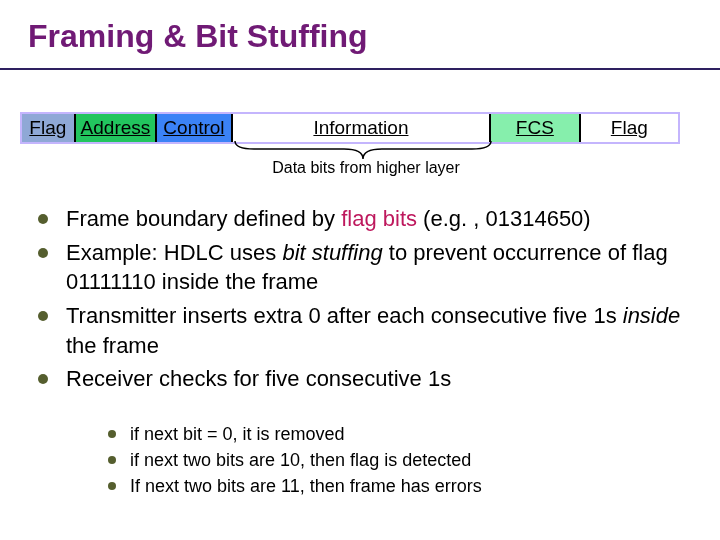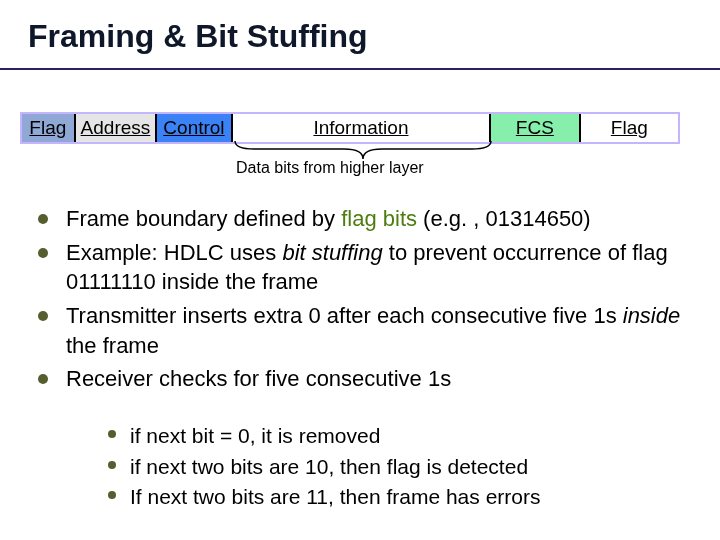--- a/index.html
+++ b/index.html
@@ -7,21 +7,21 @@
     width:720px;height:540px;
     background:#fff;
     font-family:Arial,Helvetica,sans-serif;
     color:#000;
     position:relative;
     overflow:hidden;
   }
   .title{
     font-size:32px;
     font-weight:bold;
-    color:#0f172a;
+    color:#701a75;
     padding:18px 0 4px 28px;
   }
   .title-underline{
     position:absolute;
     left:0;right:0;
     top:68px;
     height:2px;
     background:#2e2060;
   }
   .frame-wrap{
@@ -40,38 +40,39 @@
     border-right:2px solid #000;
     display:flex;
     align-items:center;
     justify-content:center;
     text-decoration:underline;
     padding:0 2px;
     box-sizing:border-box;
   }
   .cell:last-child{border-right:none}
   .c-flag{width:54px;background:#8fa8d6}
-  .c-addr{width:82px;background:#e5e5e5}
+  .c-addr{width:82px;background:#22c55e}
   .c-ctrl{width:76px;background:#3b82f6}
   .c-info{width:260px;background:#fff}
   .c-fcs{width:90px;background:#86efac}
   .c-flag2{width:98px;background:#fff}
   .brace{
     position:absolute;
     top:29px;
     left:214px;
     width:258px;
     height:20px;
   }
   .brace svg{display:block}
   .brace-label{
     position:absolute;
     top:47px;
     left:216px;
     width:260px;
+    text-align:center;
     font-size:16px;
   }
   .bullets{
     position:absolute;
     left:38px;
     top:204px;
     right:30px;
     font-size:22px;
     line-height:1.35;
   }
@@ -80,25 +81,25 @@
     margin-bottom:4px;
   }
   .dot{
     width:10px;height:10px;
     border-radius:50%;
     background:#555e2e;
     flex:0 0 10px;
     margin:10px 18px 0 0;
   }
   .bul-txt{flex:1}
-  .hl{color:#4d7c0f}
+  .hl{color:#be185d}
   .it{font-style:italic}
   .sub{
     margin-left:70px;
-    font-size:21px;
+    font-size:18px;
     line-height:1.45;
     margin-top:27px;
   }
   .sub .bul{margin-bottom:0}
   .sub .dot{
     width:8px;height:8px;
     margin:9px 14px 0 0;
     flex:0 0 8px;
   }
 </style>

